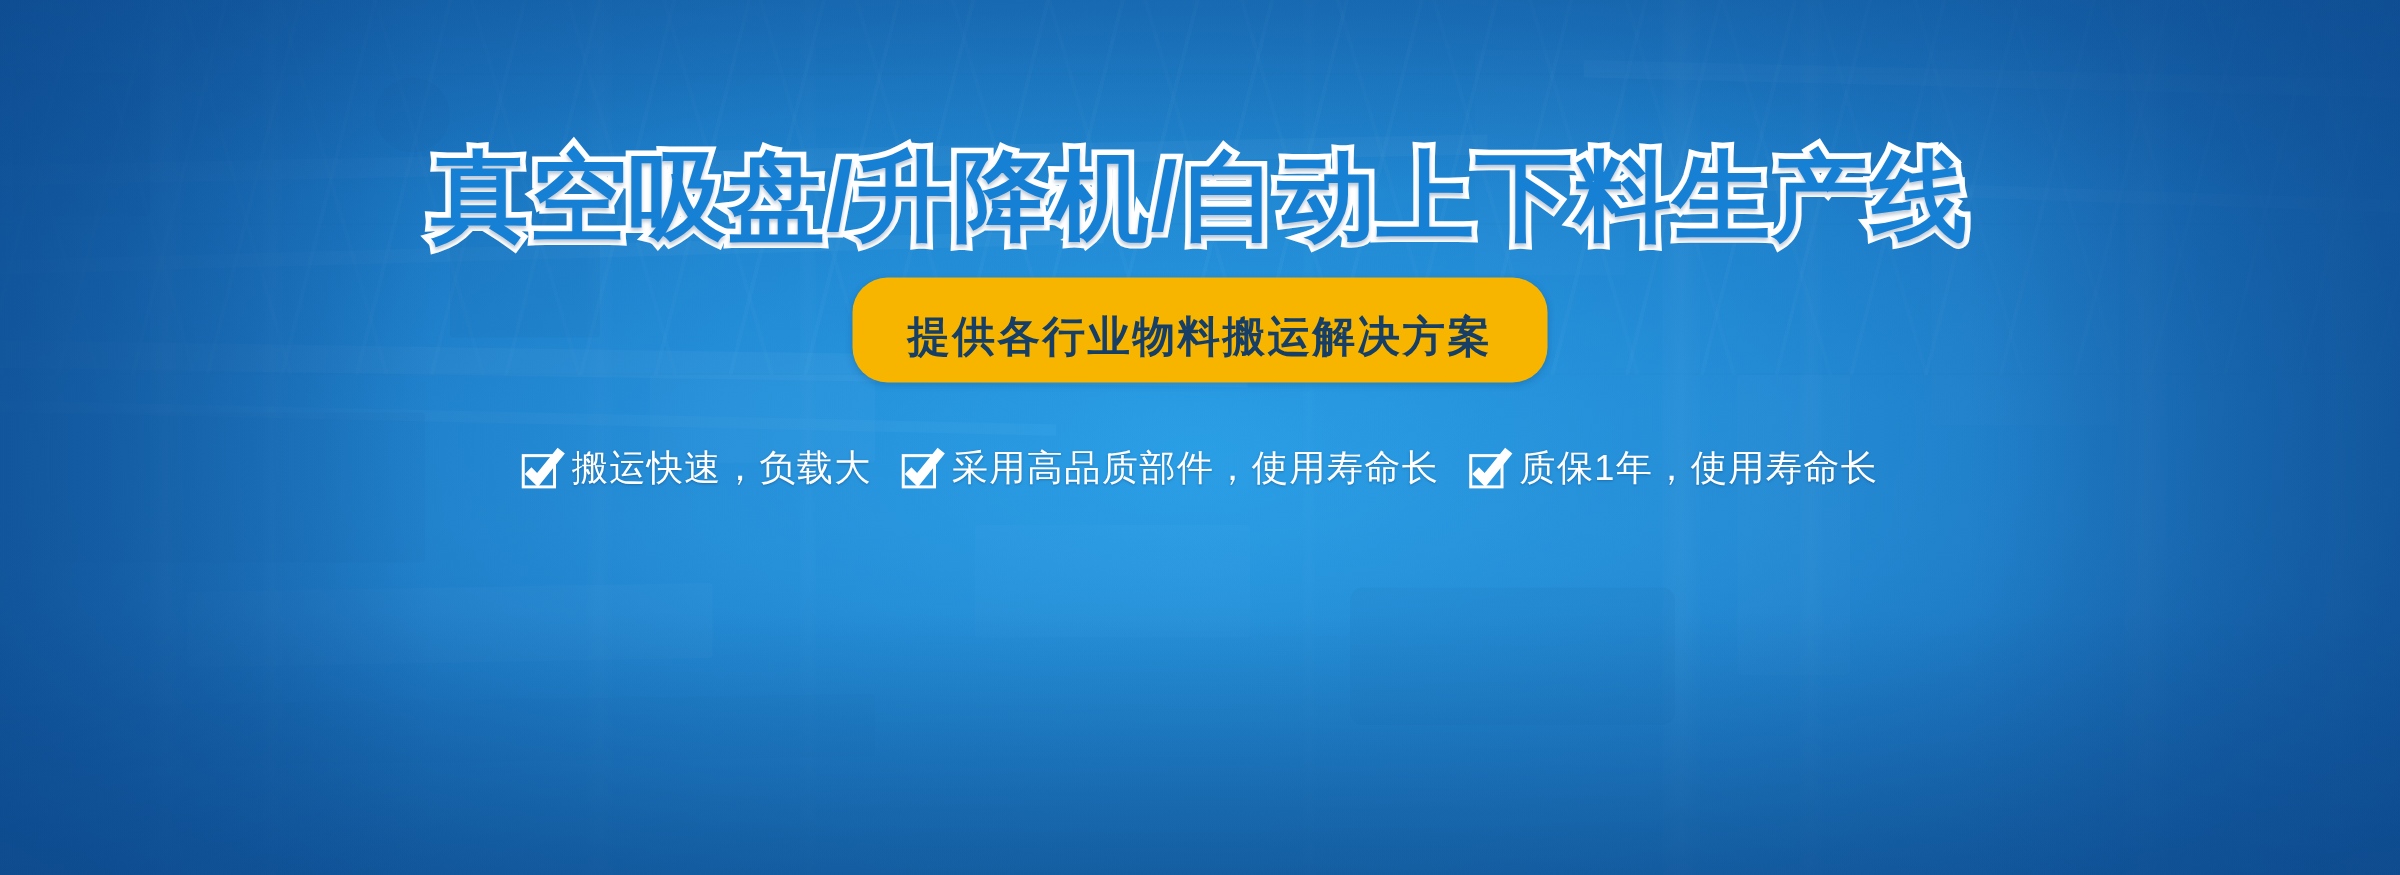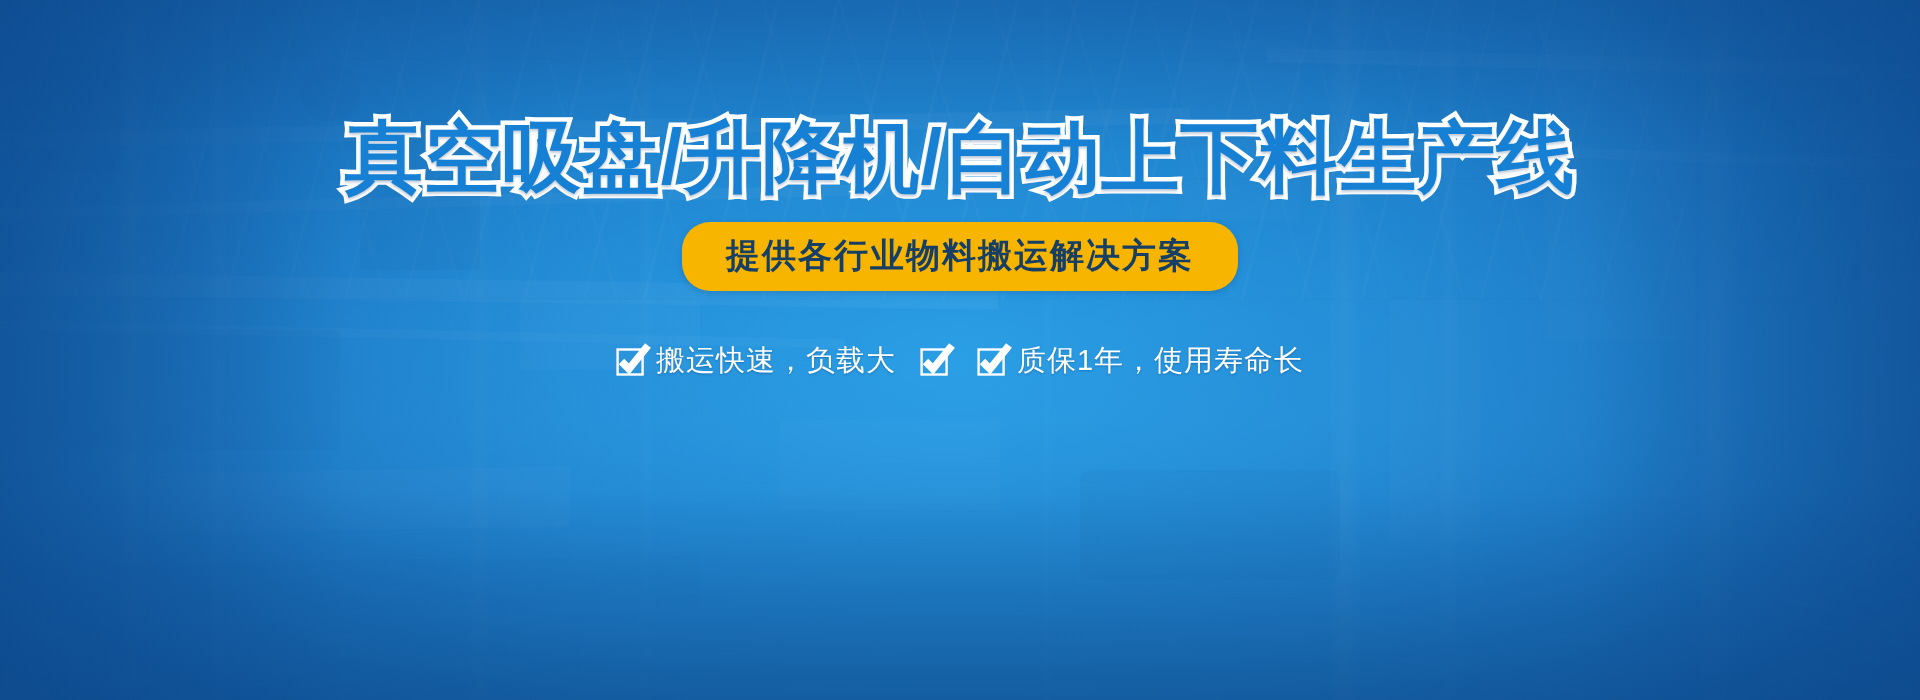--- a/index.html
+++ b/index.html
@@ -105,21 +105,21 @@
   }
 
   .badge {
     margin-top:26px;
     background:#f7b500;
     color:#173f66;
     font-size:34px;
     font-weight:bold;
     letter-spacing:2px;
     line-height:1;
-    padding:16px 44px 19px;
+    padding:31px 44px 19px;
     border-radius:28px;
     white-space:nowrap;
     box-shadow:0 2px 6px rgba(8,48,96,.22);
   }
 
   .features {
     margin-top:53px;
     display:flex;
     align-items:center;
     gap:24px;
@@ -204,20 +204,21 @@
         <span class="feature-text">搬运快速，负载大</span>
       </div>
 
       <div class="feature">
         <span class="check-icon">
           <svg width="33" height="33" viewBox="0 0 33 33">
             <rect x="1.6" y="5.5" width="25" height="25" fill="none" stroke="#ffffff" stroke-width="2.4"></rect>
             <path d="M5.5 17.5 L13 25 L32 1.5" fill="none" stroke="#ffffff" stroke-width="7.5" stroke-linecap="butt" stroke-linejoin="miter"></path>
           </svg>
         </span>
+        <span class="feature-text">采用高品质部件，使用寿命长</span>
       </div>
 
       <div class="feature">
         <span class="check-icon">
           <svg width="33" height="33" viewBox="0 0 33 33">
             <rect x="1.6" y="5.5" width="25" height="25" fill="none" stroke="#ffffff" stroke-width="2.4"></rect>
             <path d="M5.5 17.5 L13 25 L32 1.5" fill="none" stroke="#ffffff" stroke-width="7.5" stroke-linecap="butt" stroke-linejoin="miter"></path>
           </svg>
         </span>
         <span class="feature-text">质保1年，使用寿命长</span>

